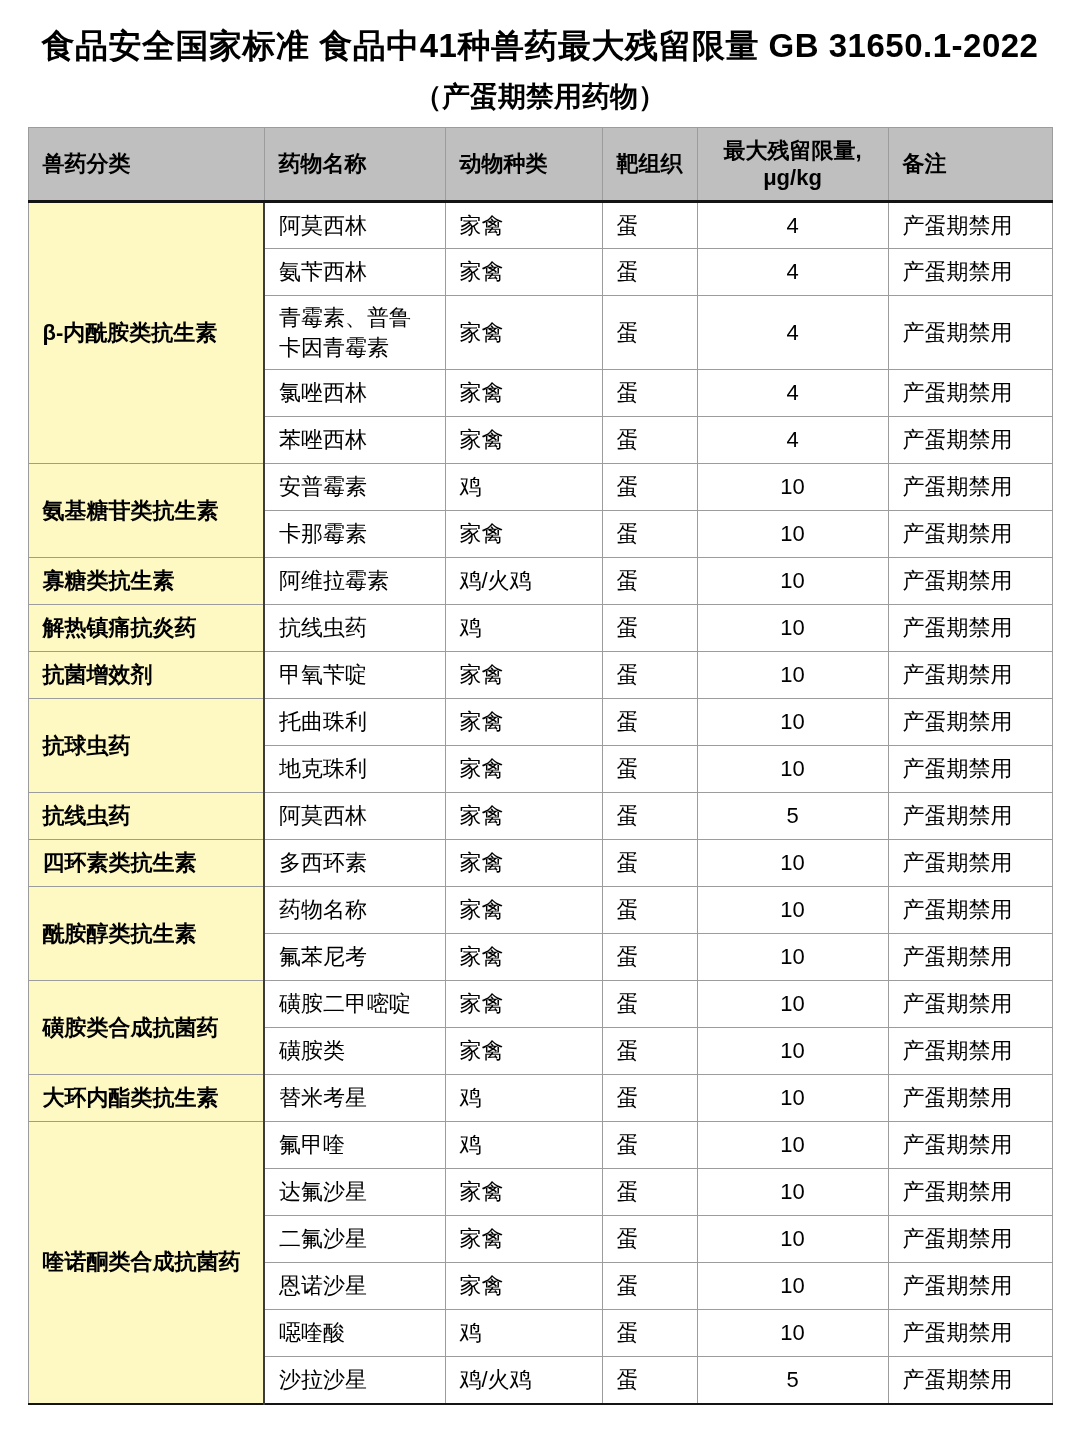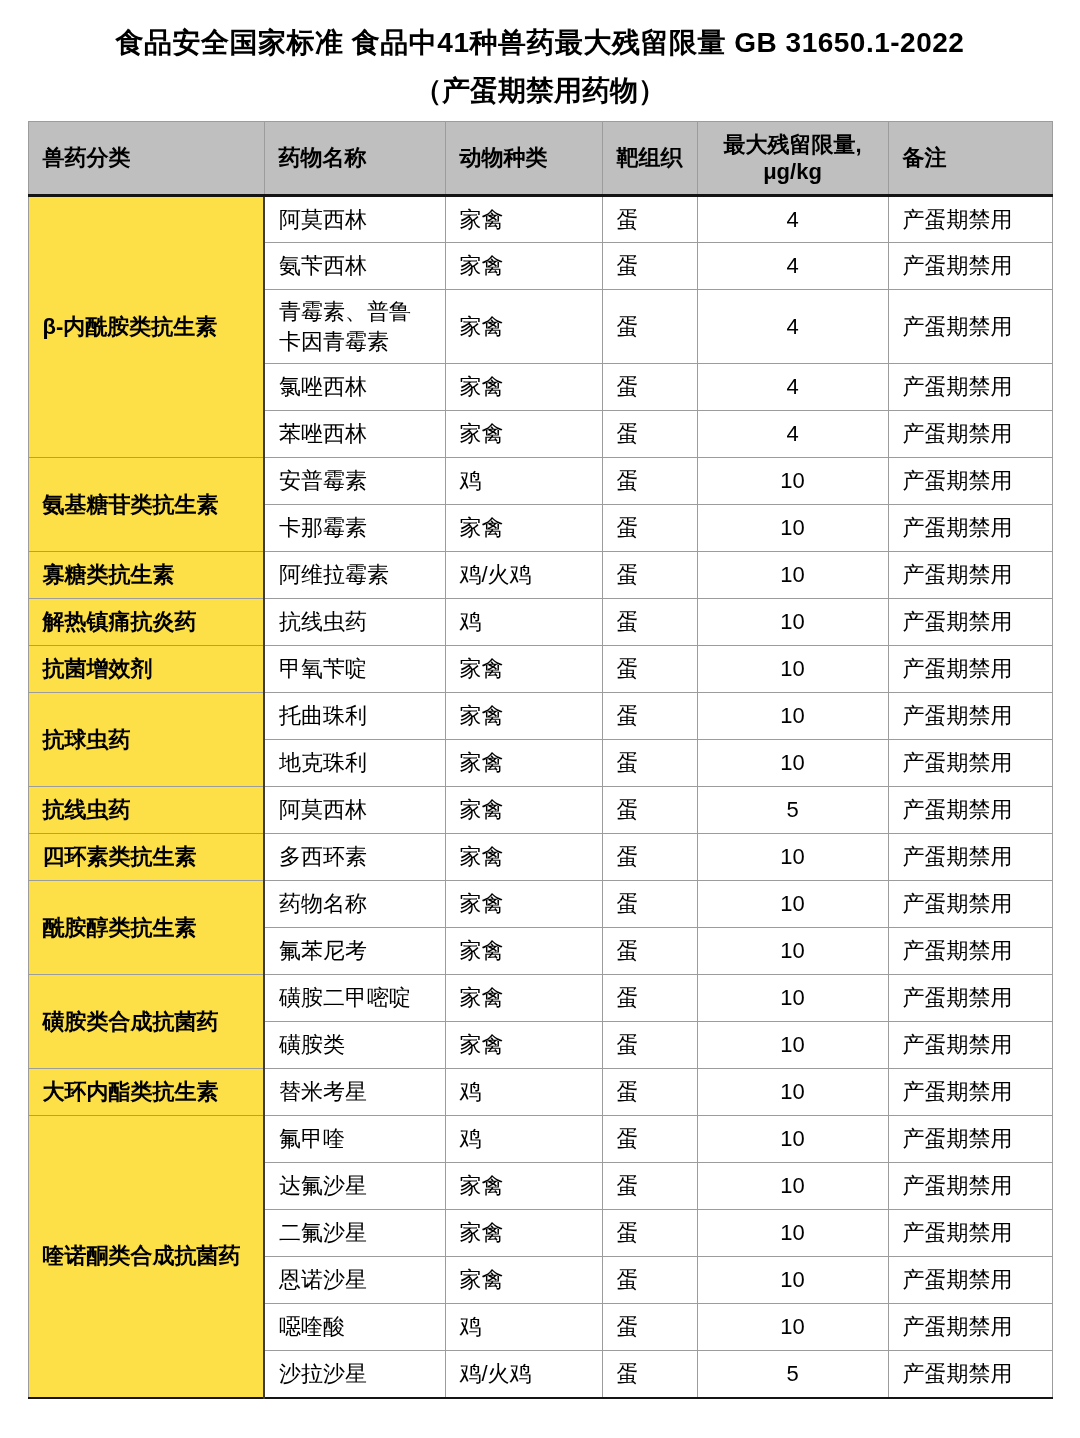--- a/index.html
+++ b/index.html
@@ -7,21 +7,21 @@
     margin: 0; padding: 0;
     background: #ffffff;
     width: 1080px;
     font-family: "Liberation Sans", "DejaVu Sans", sans-serif;
     color: #000;
   }
   .page { width: 1080px; height: 1438px; overflow: hidden; }
 
   .doc-title {
     margin: 26px 30px 0;
-    font-size: 28px;
+    font-size: 33px;
     line-height: 1.2;
     font-weight: bold;
     text-align: center;
     letter-spacing: 0.5px;
   }
   .doc-subtitle {
     margin: 14px 30px 0;
     font-size: 28px;
     line-height: 1.2;
     font-weight: bold;
@@ -56,21 +56,21 @@
     white-space: pre-line;
     line-height: 1.25;
   }
   .mrl tbody td {
     background: #ffffff;
     height: 47px;
     font-weight: normal;
   }
   .mrl tbody tr.tall td { height: 74px; }
   .mrl td.category {
-    background: #fde047;
+    background: #fef9c3;
     font-weight: bold;
     border-right: 2px solid #3c3c3c;
   }
   .mrl td.limit {
     text-align: center;
     padding: 2px 4px;
   }
 </style>
 </head>
 <body>

